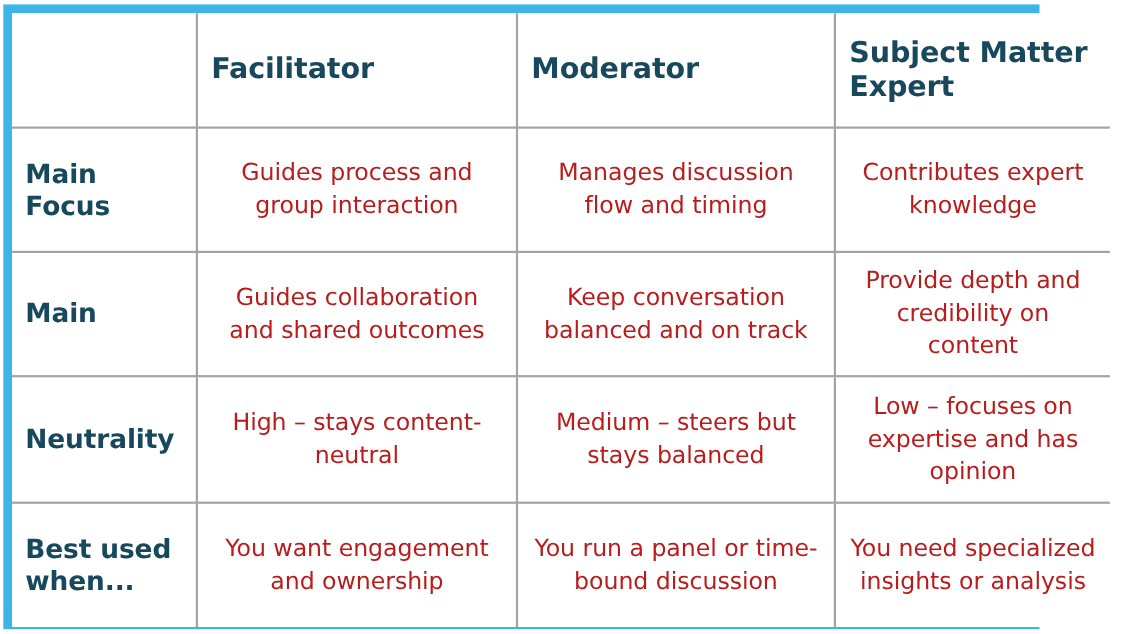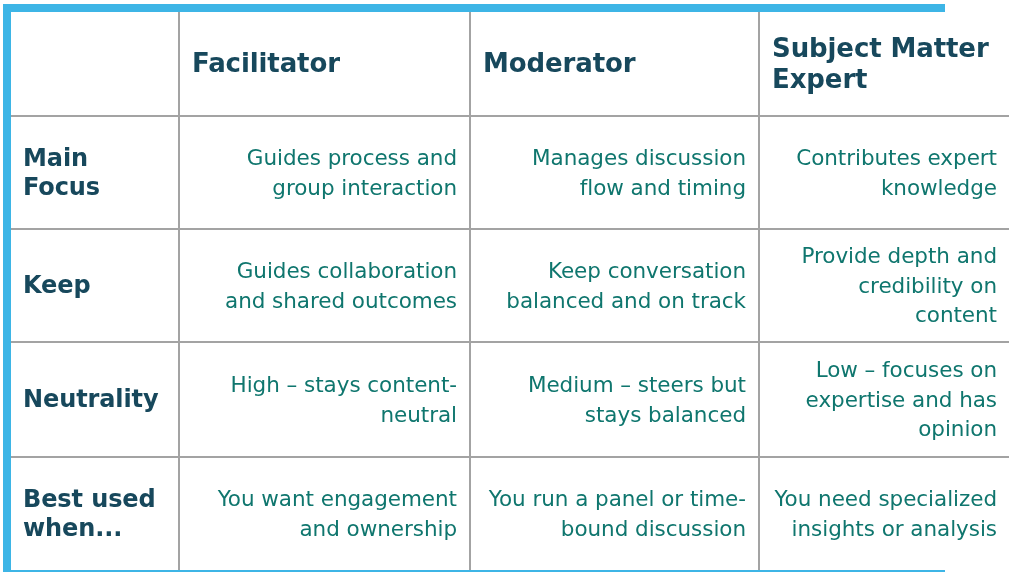--- a/index.html
+++ b/index.html
@@ -78,22 +78,22 @@
     line-height: 1.2;
     color: #17485c;
     text-align: left;
     letter-spacing: -0.1px;
   }
 
   td.cell {
     font-size: 21.5px;
     font-weight: normal;
     line-height: 1.38;
-    color: #0f766e;
-    text-align: right;
+    color: #b91c1c;
+    text-align: center;
     letter-spacing: -0.05px;
   }
 
   .cell-text { display: block; }
 </style>
 </head>
 <body>
 
 <div class="table-frame">
   <table class="compare">
@@ -118,21 +118,21 @@
         </td>
         <td class="cell">
           <span class="cell-text">Manages discussion flow and timing</span>
         </td>
         <td class="cell">
           <span class="cell-text">Contributes expert knowledge</span>
         </td>
       </tr>
 
       <tr class="body-row">
-        <td class="row-label">Keep</td>
+        <td class="row-label">Main</td>
         <td class="cell">
           <span class="cell-text">Guides collaboration and shared outcomes</span>
         </td>
         <td class="cell">
           <span class="cell-text">Keep conversation balanced and on track</span>
         </td>
         <td class="cell">
           <span class="cell-text">Provide depth and credibility on content</span>
         </td>
       </tr>

